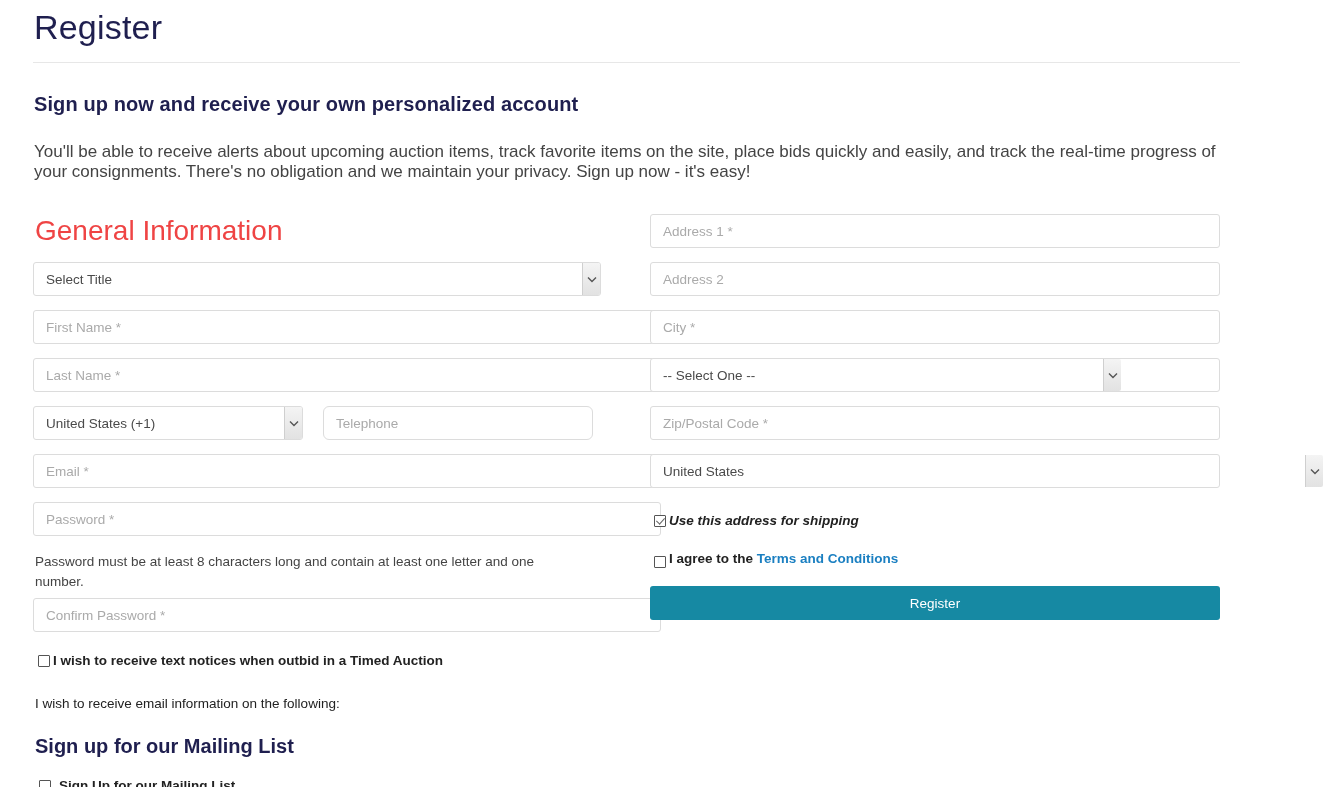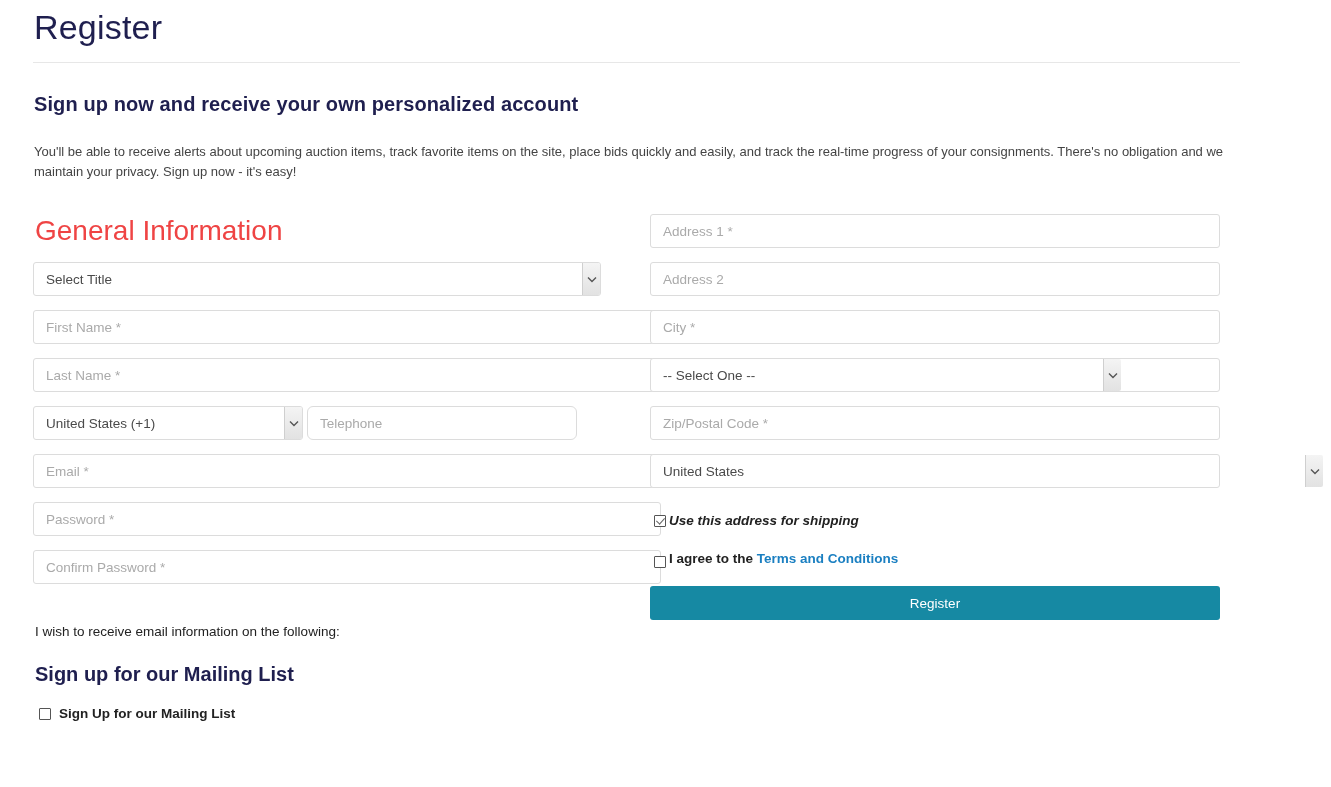--- a/index.html
+++ b/index.html
@@ -39,21 +39,21 @@
   .subtitle {
     font-size: 20px;
     font-weight: bold;
     color: #1f1f4f;
     margin: 0;
     padding: 30px 0 0 1px;
     letter-spacing: 0.1px;
   }
 
   .intro {
-    font-size: 13px;
+    font-size: 17px;
     line-height: 20px;
     color: #444444;
     margin: 0;
     padding: 26px 0 0 1px;
     width: 1205px;
   }
 
   .columns {
     display: flex;
     padding-top: 32px;
@@ -110,21 +110,21 @@
     background: linear-gradient(to bottom, #f4f4f4 0%, #e2e2e2 100%);
     border-left: 1px solid #cfcfcf;
     border-radius: 0 2px 2px 0;
     pointer-events: none;
     display: flex;
     align-items: center;
     justify-content: center;
   }
   .sel-arrow svg { display: block; }
 
-  .phone-row { display: flex; gap: 4px; }
+  .phone-row { display: flex; gap: 20px; }
   .phone-row .select-wrap { width: 270px; }
   .phone-row select.field { width: 270px; }
   .phone-row .tel { width: 270px; border-radius: 6px; }
 
   .hint {
     font-size: 13.5px;
     line-height: 20px;
     color: #444444;
     margin: 0;
     padding: 2px 0 6px 2px;
@@ -242,23 +242,28 @@
                 <path d="M1 1.5 L5 5.5 L9 1.5" fill="none" stroke="#555" stroke-width="1.4"></path>
               </svg>
           </span>
         </div>
         <input class="field tel" type="text" placeholder="Telephone" style="">
       </div>
 
       <input class="field" type="text" placeholder="Email *" style="">
       <input class="field" type="password" placeholder="Password *" style="">
 
+      <p class="hint">Password must be at least 8 characters long and contain at least one letter and one number.</p>
 
       <input class="field" type="password" placeholder="Confirm Password *" style="">
 
+      <div class="check-row">
+        <span class="cbx"></span>
+        <span class="check-label">I wish to receive text notices when outbid in a Timed Auction</span>
+      </div>
 
       <p class="bold-note">I wish to receive email information on the following:</p>
 
       <h4 class="mailing-title">Sign up for our Mailing List</h4>
 
       <div class="check-row tight" style="padding-left:6px;">
         <span class="cbx" style="margin-right:8px;"></span>
         <span class="check-label">Sign Up for our Mailing List</span>
       </div>
     </div>

